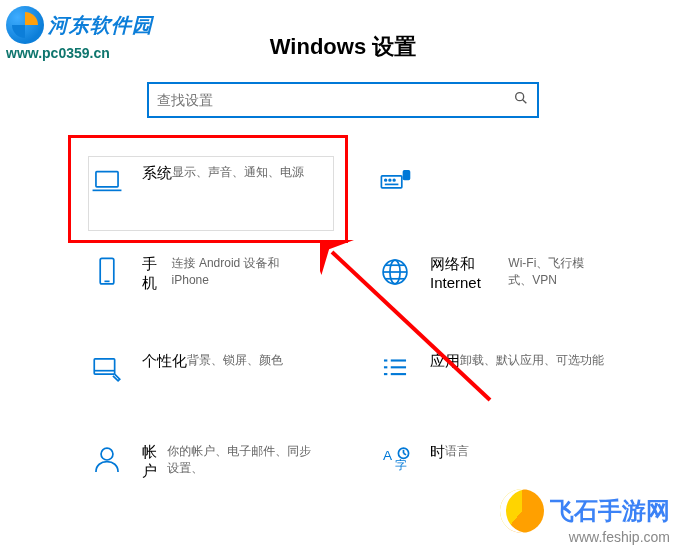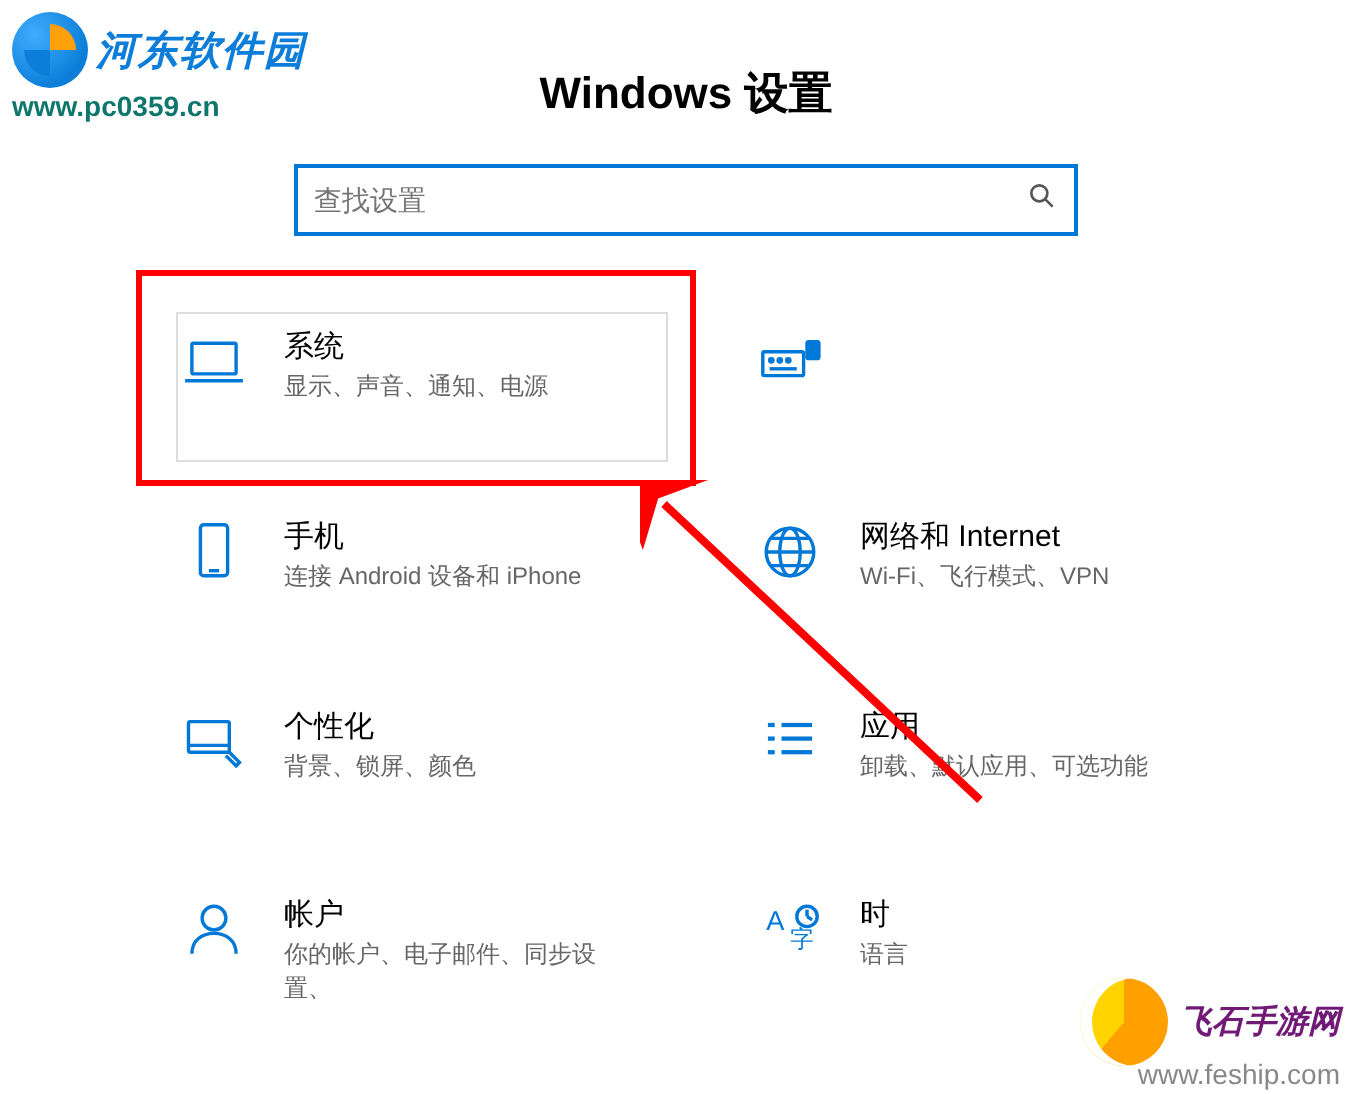--- a/index.html
+++ b/index.html
@@ -61,21 +61,21 @@
   .tile-icon {
     width: 34px;
     height: 34px;
     flex-shrink: 0;
     color: #0078d7;
     display: flex;
     align-items: center;
     justify-content: center;
   }
   .tile-icon svg { width: 100%; height: 100%; }
-  .tile-text { display: flex; flex-direction: column; }
+  .tile-text { display: flex; flex-direction: row; }
   .tile-title { font-size: 15px; color: #000; margin-bottom: 2px; }
   .tile-desc { font-size: 12px; color: #666; line-height: 1.4; max-width: 170px; }
 
   .highlight-box {
     position: absolute;
     left: 68px;
     top: 135px;
     width: 280px;
     height: 108px;
     border: 3px solid #ff0000;
@@ -122,21 +122,21 @@
   .wm-left-url { position:absolute; left:6px; top:45px; font-size:14px; color:#0f766e; font-weight:bold;}
   .wm-right {
     position: absolute; right: 16px; bottom: 14px;
     display: flex; align-items: center; gap:6px;
   }
   .wm-right-circle{
     width:44px; height:44px; border-radius:50%;
     background: conic-gradient(#ffa000 0 220deg, #ffd400 220deg 360deg);
     box-shadow: inset 6px 0 0 #fff;
   }
-  .wm-right-text{ font-size:16px; font-weight:bold; font-style:italic; color:#701a75;}
+  .wm-right-text{ font-size:24px; font-weight:bold; color:#3b82f6;}
   .wm-right-url{ position:absolute; right:16px; bottom:2px; font-size:14px; color:#888;}
 </style>
 </head>
 <body>
 
 <div class="header-title">Windows 设置</div>
 
 <div class="search-wrap">
   <div class="search-box">
     <input class="search-input" placeholder="查找设置" style="">

